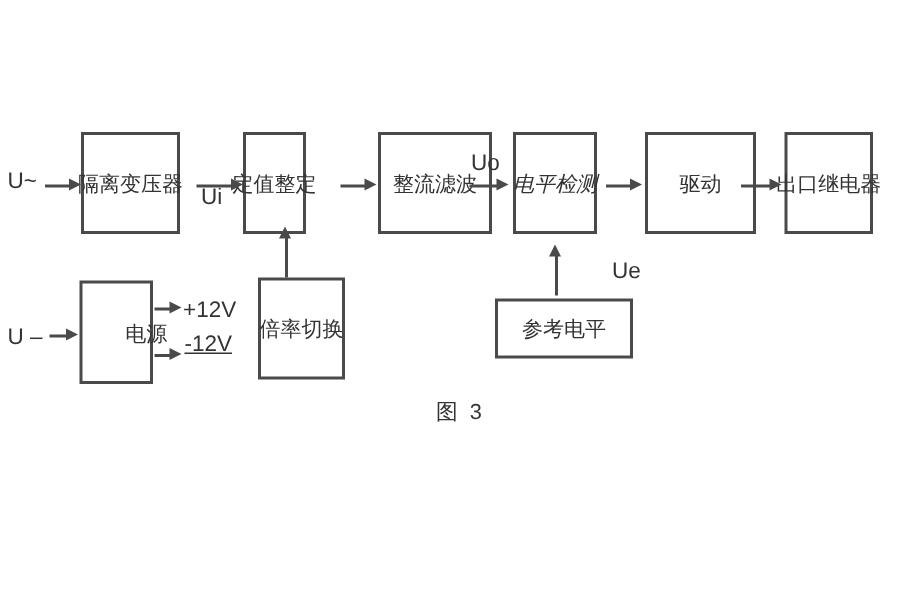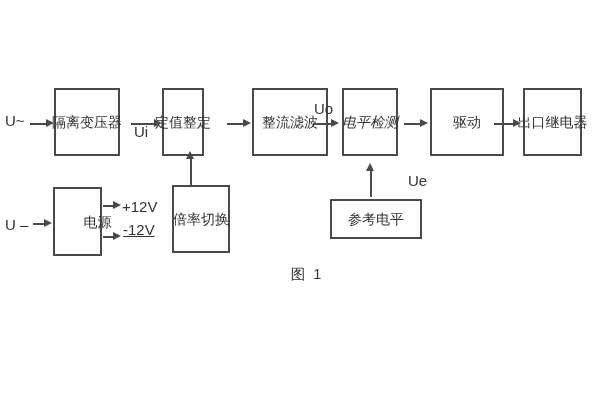--- a/index.html
+++ b/index.html
@@ -132,15 +132,15 @@
   <div class="arrow-h" style="left:404px;top:123px;width:17px;"></div>
   <div class="arrow-h" style="left:494px;top:123px;width:20px;"></div>
 
   <div class="arrow-h" style="left:33px;top:223px;width:12px;"></div>
   <div class="arrow-h" style="left:103px;top:205px;width:11px;"></div>
   <div class="arrow-h" style="left:103px;top:236px;width:11px;"></div>
 
   <div class="arrow-v" style="left:190px;top:158px;height:27px;"></div>
   <div class="arrow-v" style="left:370px;top:170px;height:27px;"></div>
 
-  <div class="caption" style="left:277px;top:265px;width:60px;">图 1</div>
+  <div class="caption" style="left:277px;top:265px;width:60px;">图 3</div>
 
 </div>
 
 </body></html>

